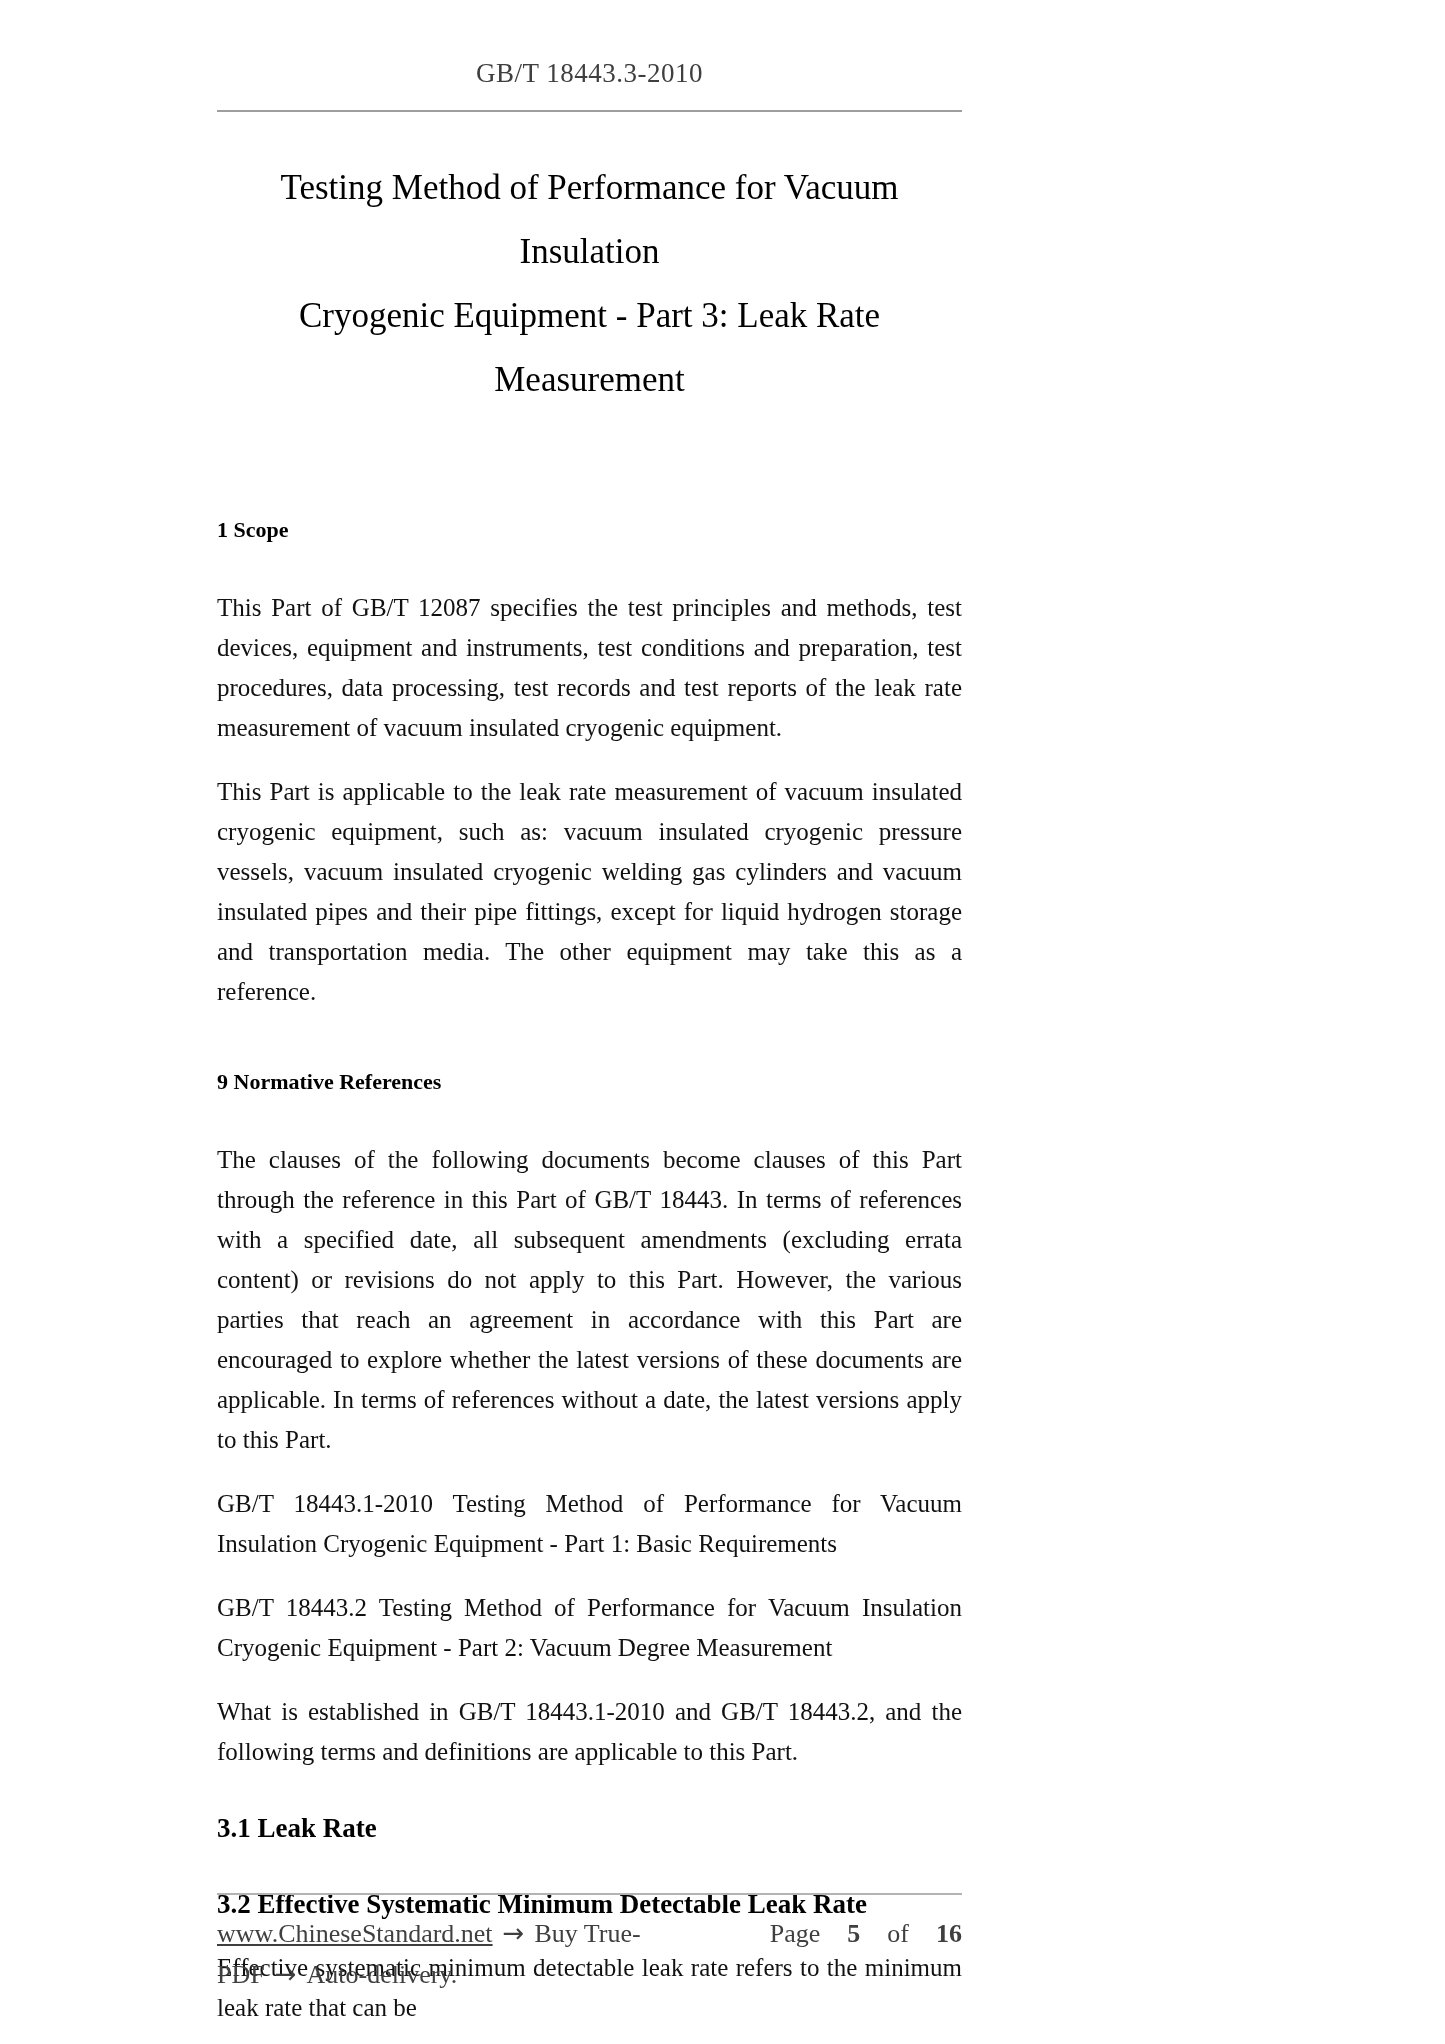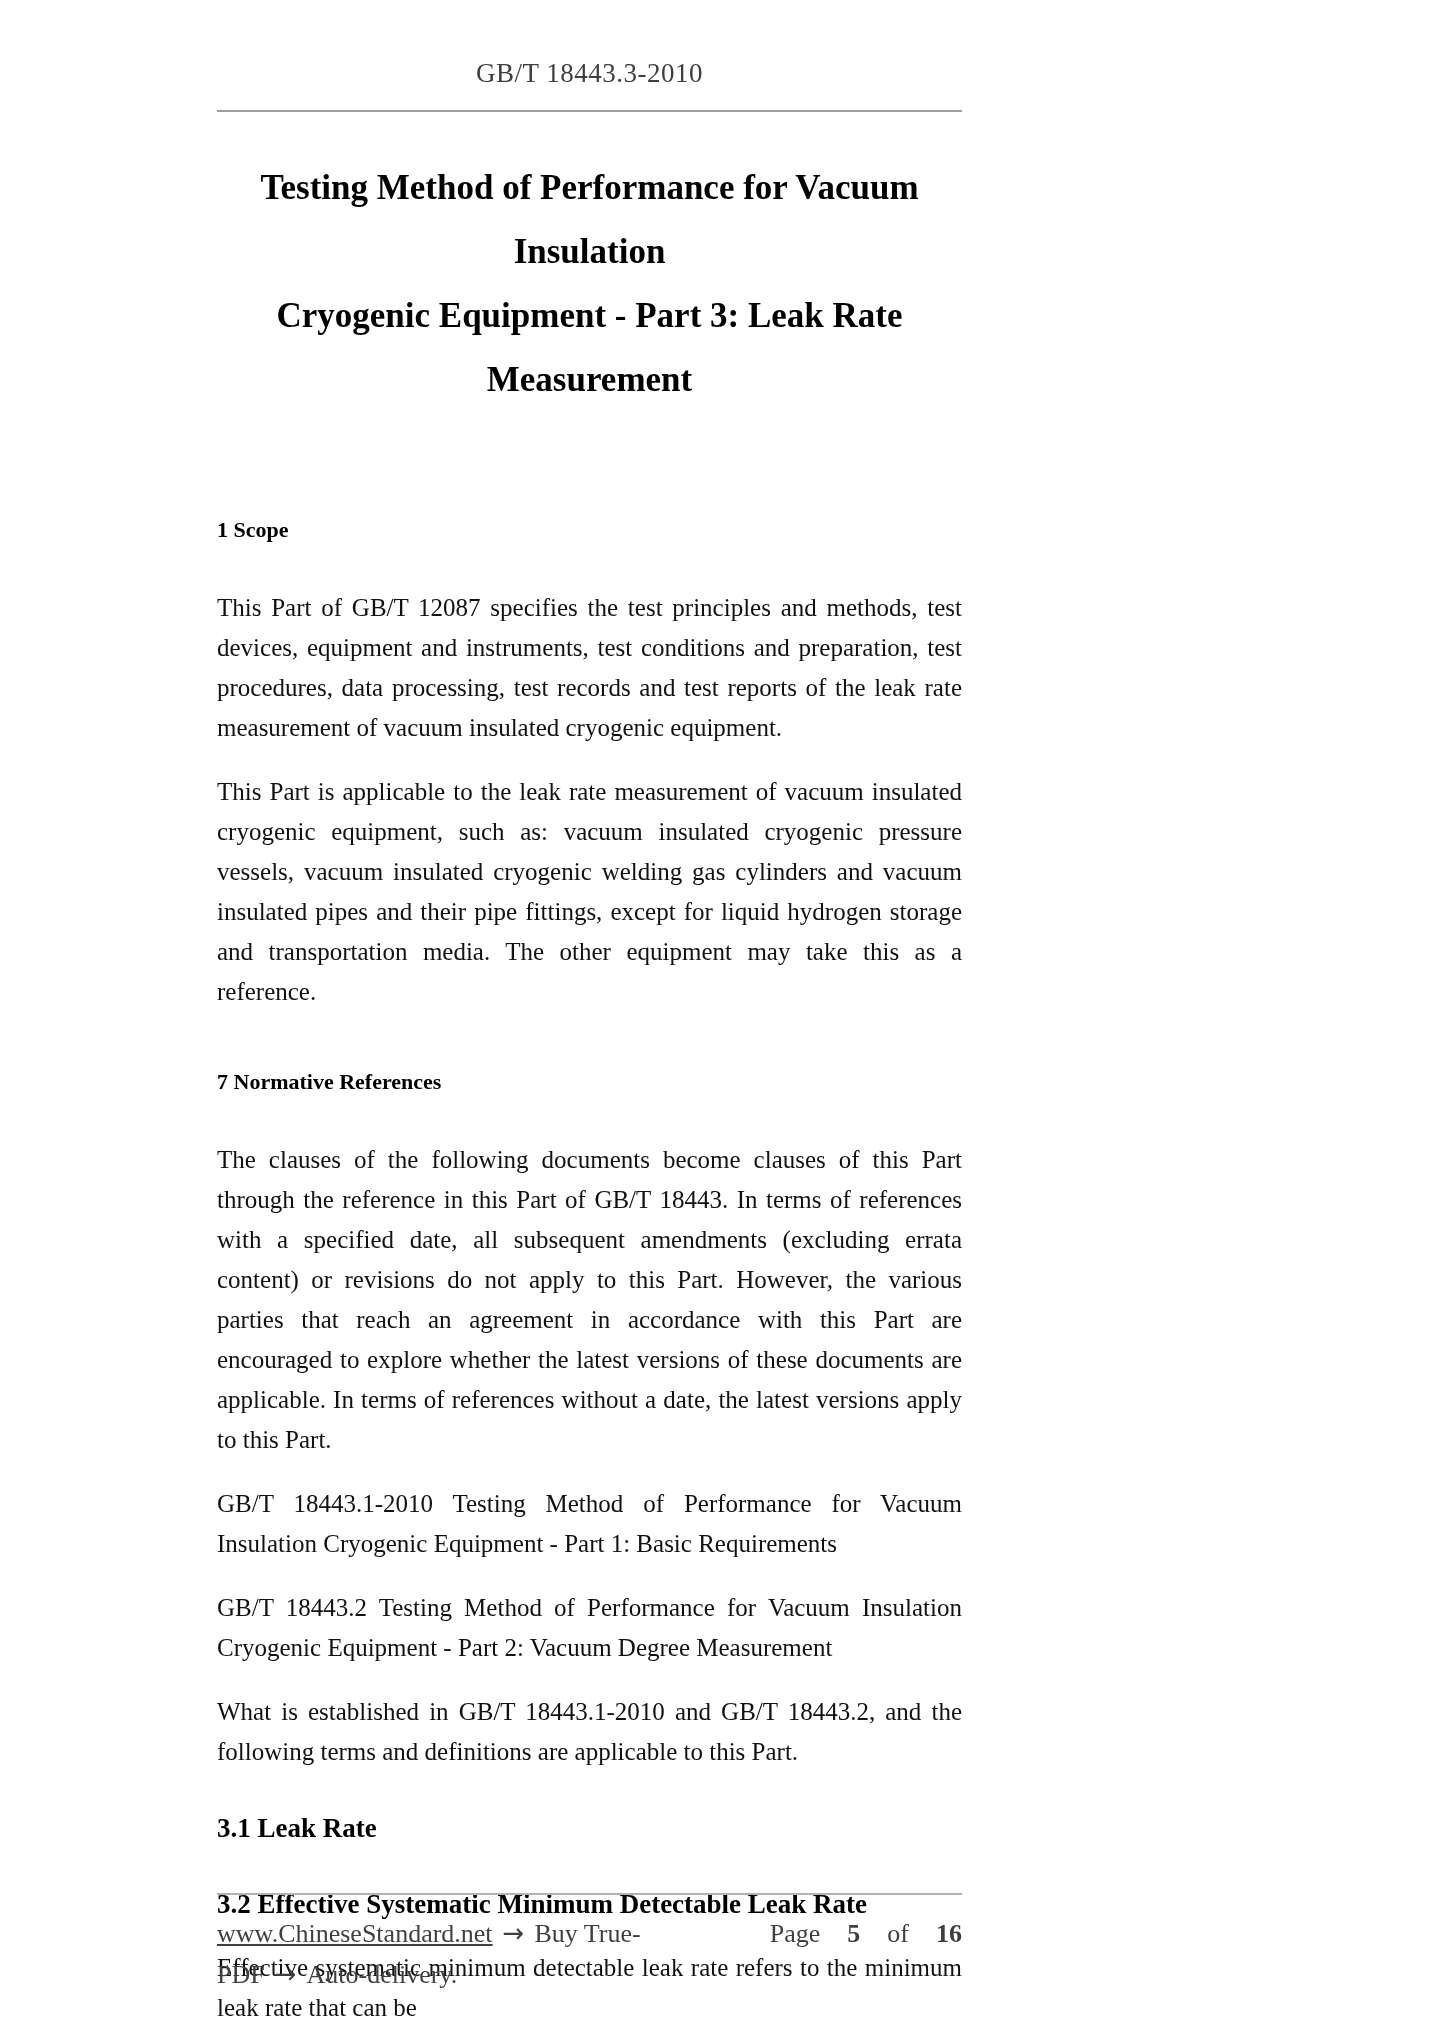--- a/index.html
+++ b/index.html
@@ -26,21 +26,21 @@
     margin-top: 20px;
     border-top: 2px solid #9e9e9e;
     height: 0;
   }
 
   h1.doc-title {
     margin: 44px 0 0 0;
     text-align: center;
     font-size: 35px;
     line-height: 64px;
-    font-weight: bold;
+    font-weight: normal;
     color: #000;
   }
 
   h2.section {
     font-size: 22px;
     line-height: 44px;
     font-weight: bold;
     margin: 48px 0 36px 0;
     color: #000;
   }
@@ -106,21 +106,21 @@
       <span>Testing Method of Performance for Vacuum Insulation</span><br>
       <span>Cryogenic Equipment - Part 3: Leak Rate Measurement</span>
     </h1>
 
     <h2 class="section first">1 Scope</h2>
 
     <p class="body">This Part of GB/T 12087 specifies the test principles and methods, test devices, equipment and instruments, test conditions and preparation, test procedures, data processing, test records and test reports of the leak rate measurement of vacuum insulated cryogenic equipment.</p>
 
     <p class="body">This Part is applicable to the leak rate measurement of vacuum insulated cryogenic equipment, such as: vacuum insulated cryogenic pressure vessels, vacuum insulated cryogenic welding gas cylinders and vacuum insulated pipes and their pipe fittings, except for liquid hydrogen storage and transportation media. The other equipment may take this as a reference.</p>
 
-    <h2 class="section">7 Normative References</h2>
+    <h2 class="section">9 Normative References</h2>
 
     <p class="body">The clauses of the following documents become clauses of this Part through the reference in this Part of GB/T 18443. In terms of references with a specified date, all subsequent amendments (excluding errata content) or revisions do not apply to this Part. However, the various parties that reach an agreement in accordance with this Part are encouraged to explore whether the latest versions of these documents are applicable. In terms of references without a date, the latest versions apply to this Part.</p>
 
     <p class="body">GB/T 18443.1-2010 Testing Method of Performance for Vacuum Insulation Cryogenic Equipment - Part 1: Basic Requirements</p>
 
     <p class="body">GB/T 18443.2 Testing Method of Performance for Vacuum Insulation Cryogenic Equipment - Part 2: Vacuum Degree Measurement</p>
 
 
     <p class="body">What is established in GB/T 18443.1-2010 and GB/T 18443.2, and the following terms and definitions are applicable to this Part.</p>
 

